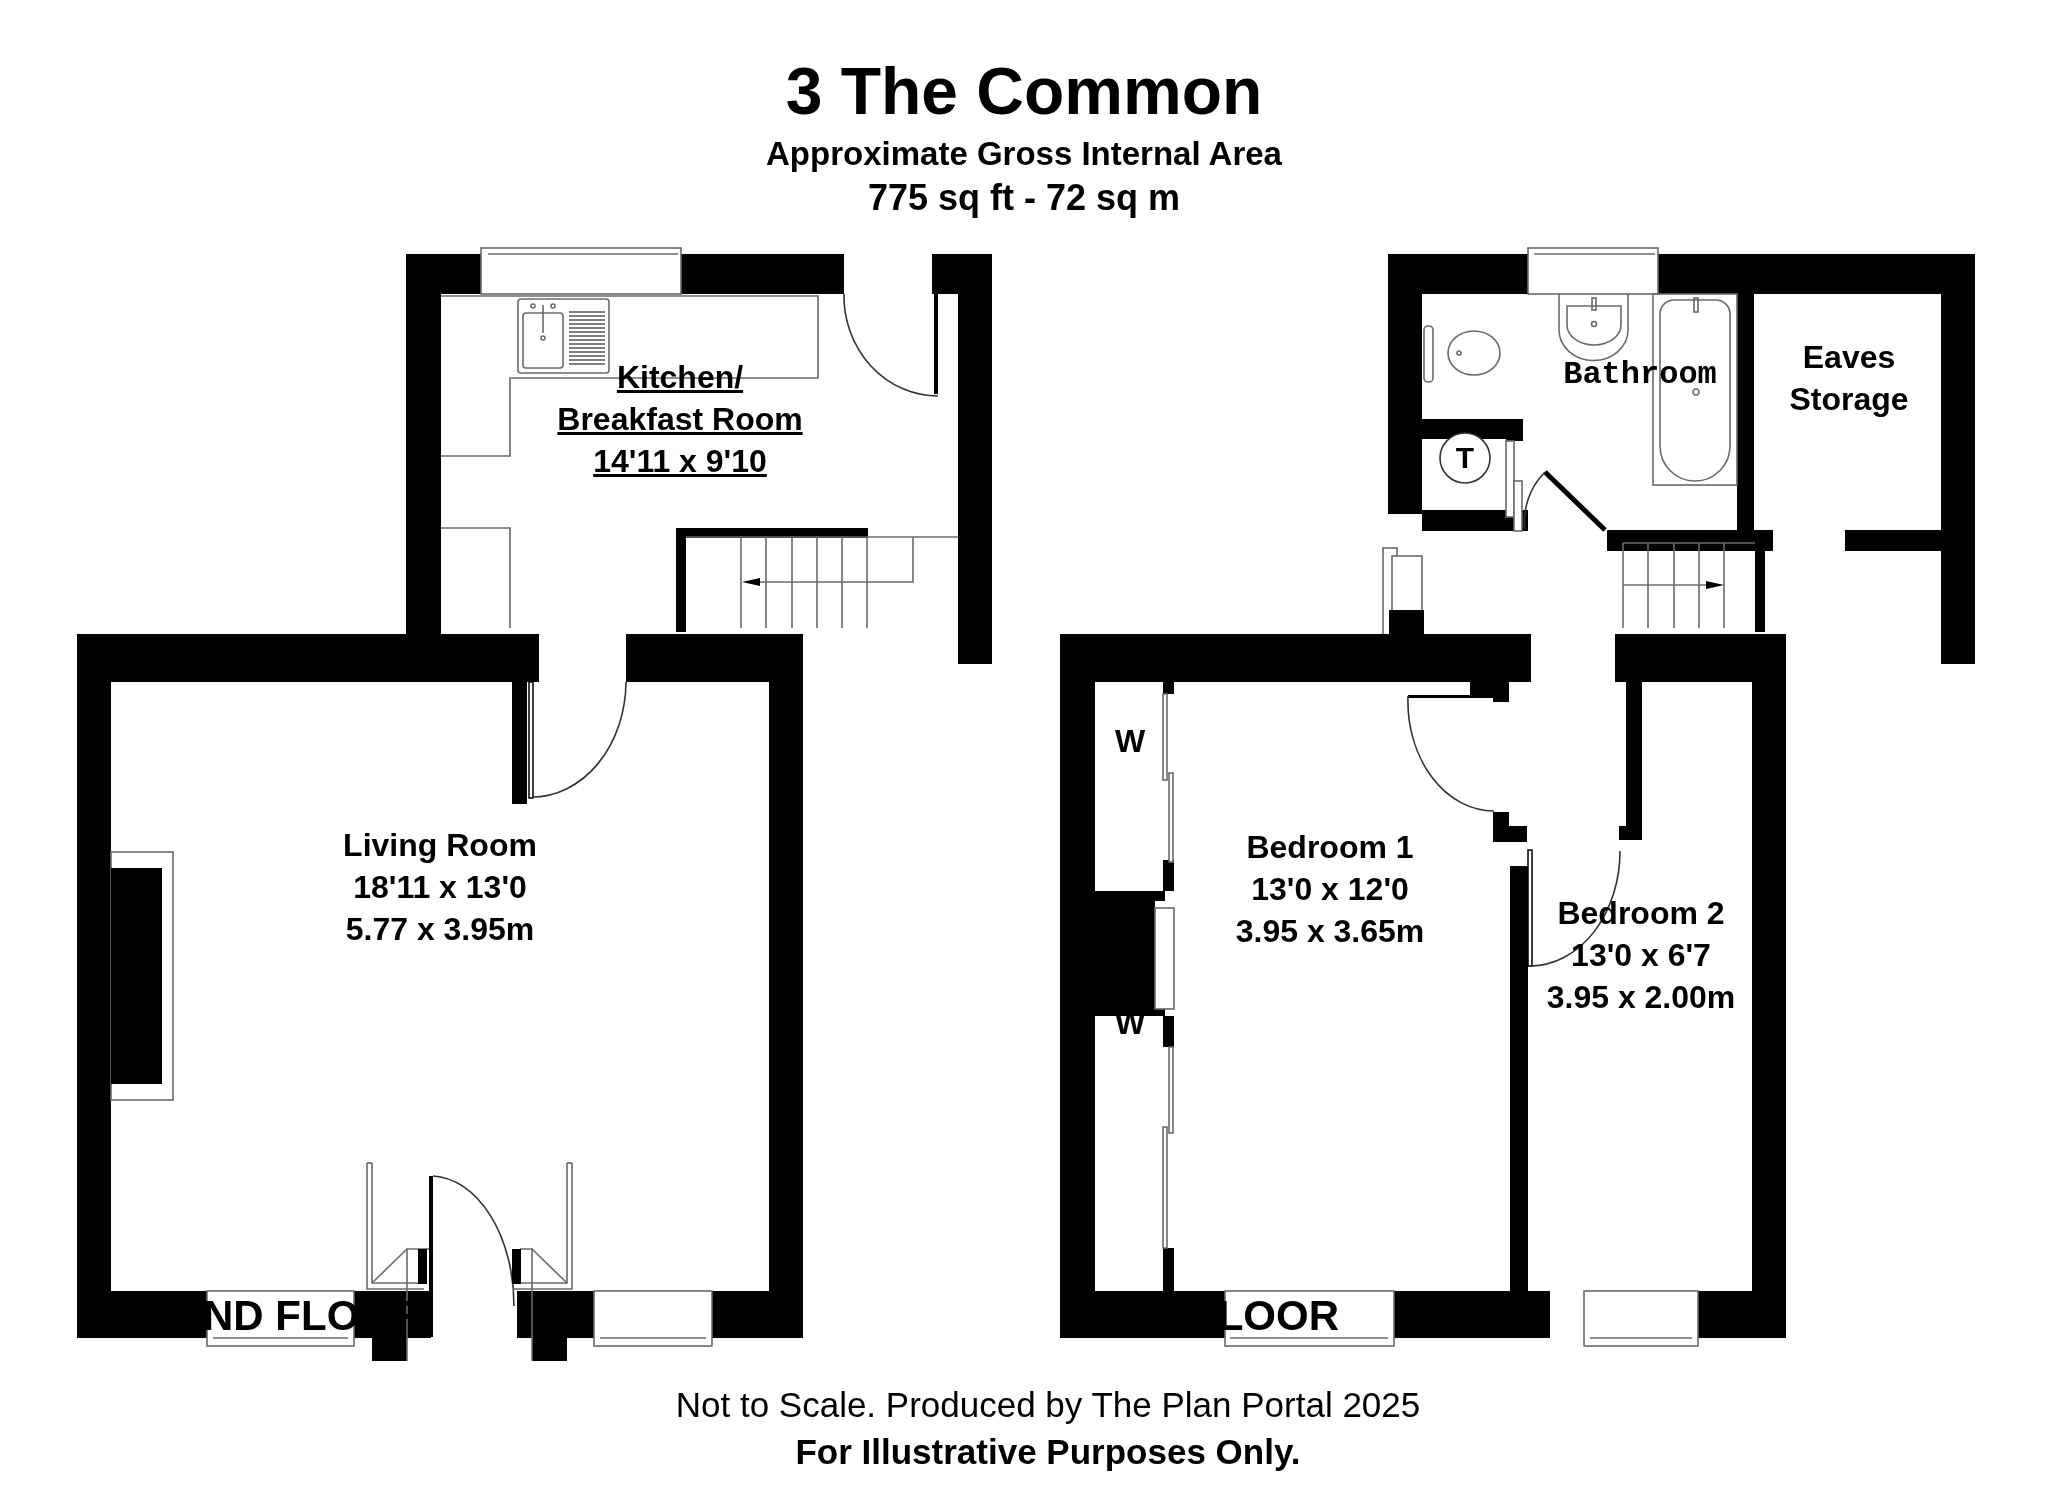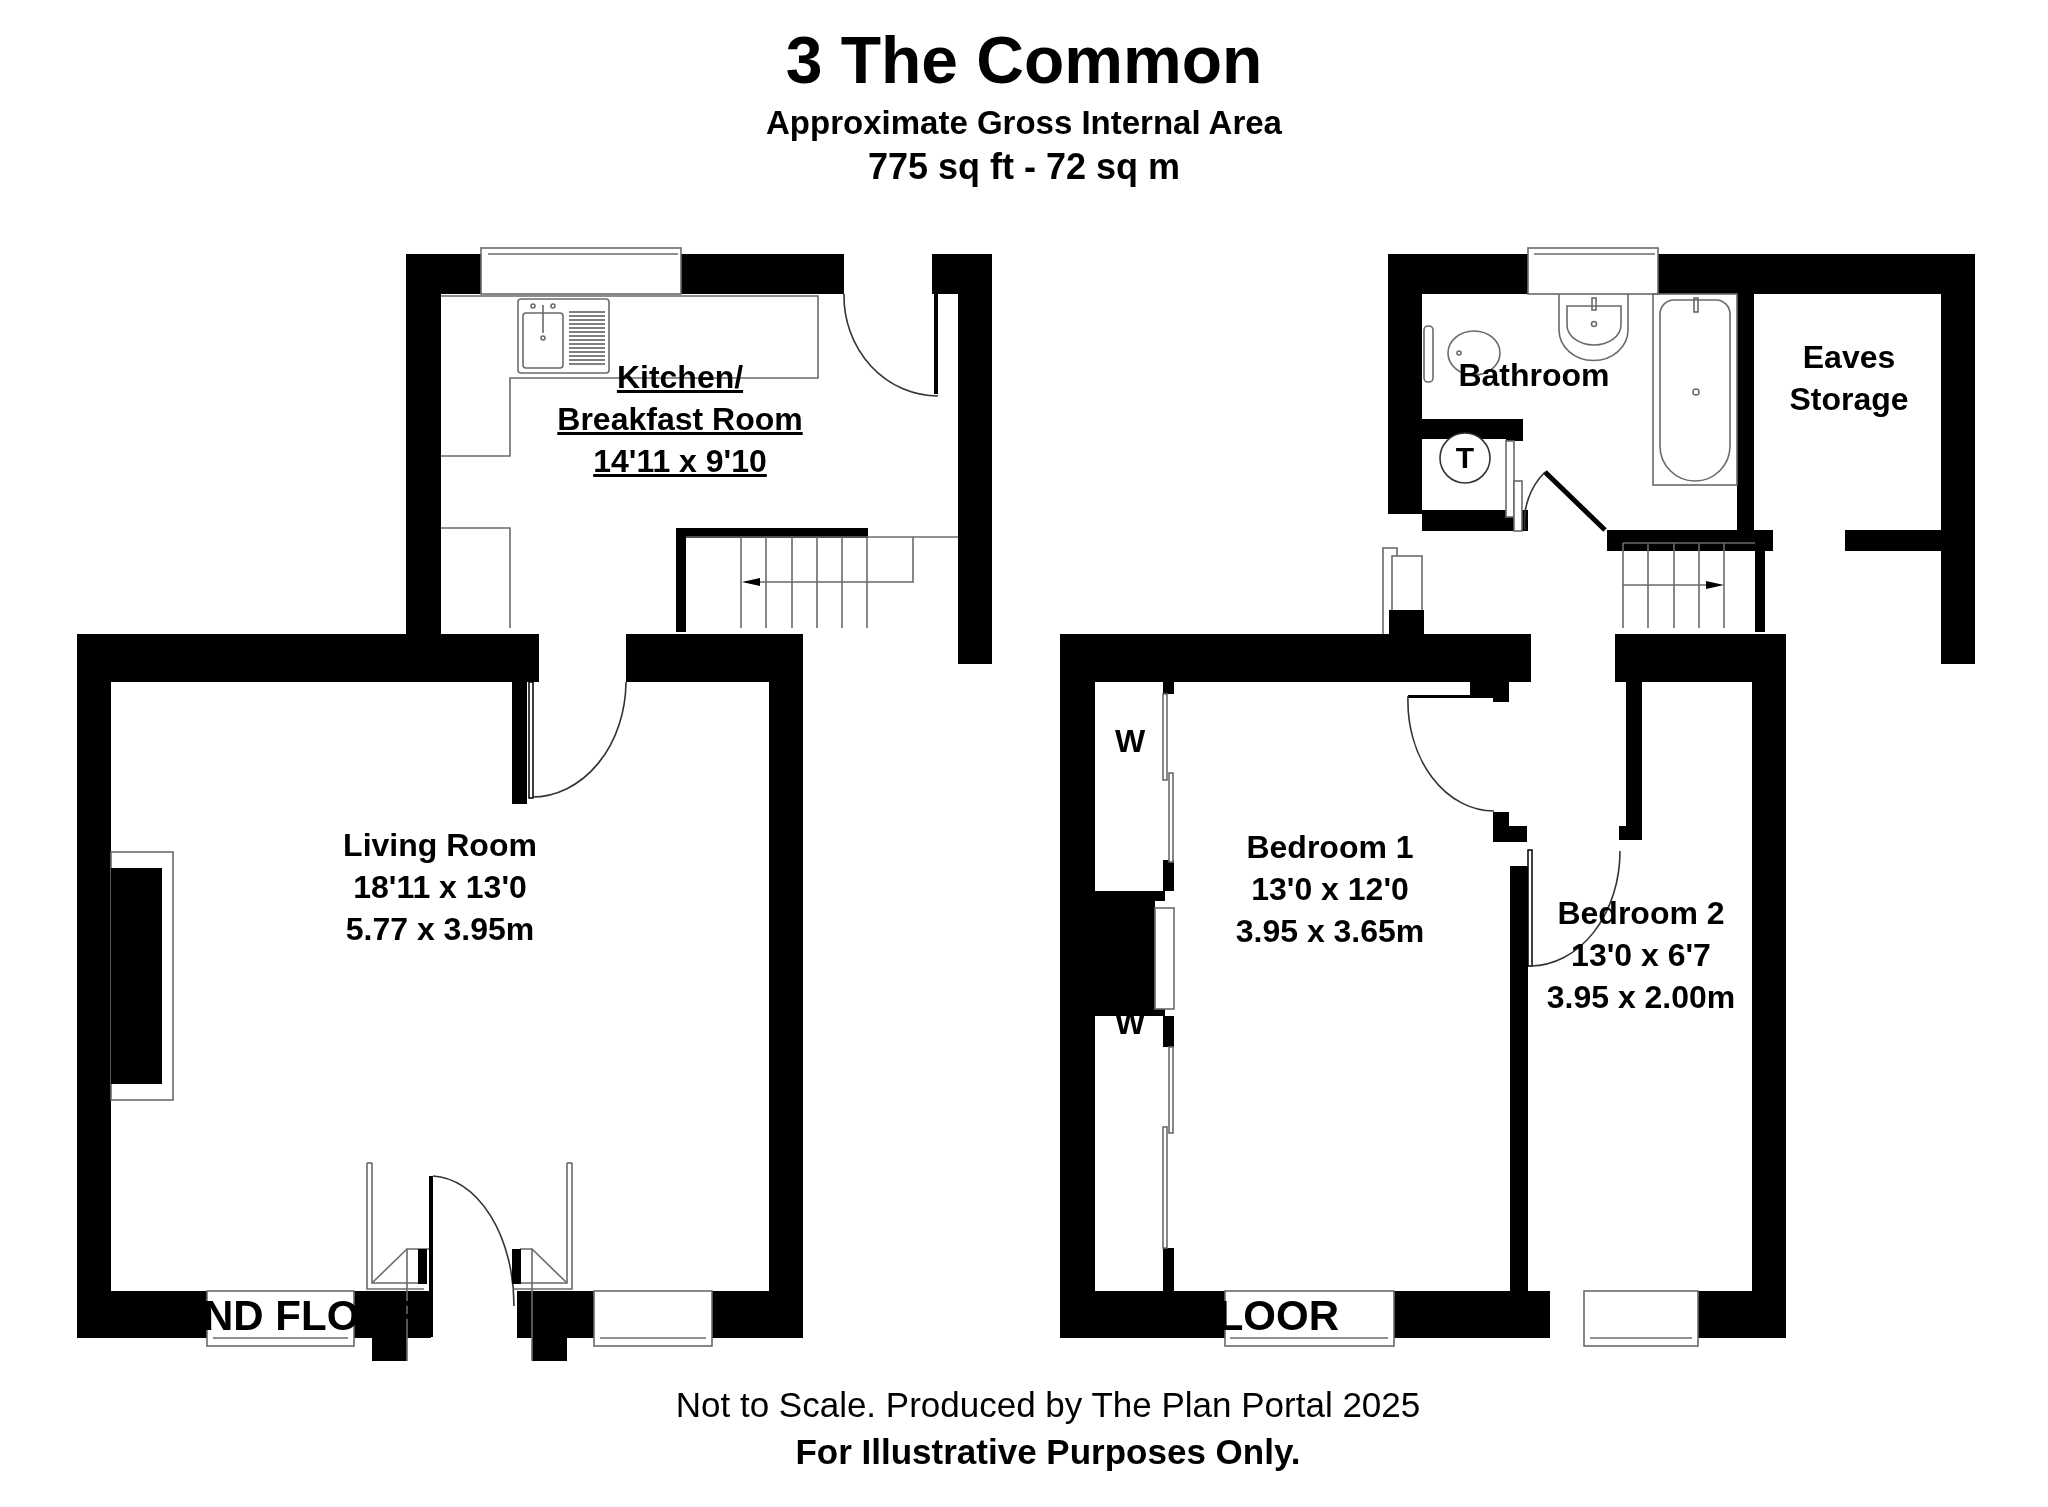--- a/index.html
+++ b/index.html
@@ -1,18 +1,18 @@
 <!DOCTYPE html>
 <html><head>
 <meta charset="utf-8">
 <style>
   html, body { margin: 0; padding: 0; background: #ffffff; }
   body { width: 2048px; height: 1507px; position: relative; overflow: hidden;
          font-family: "Liberation Sans", "DejaVu Sans", sans-serif; color: #000; }
-  .hdr { position: absolute; left: 0; width: 2048px; text-align: center; font-weight: bold; }
+  .hdr { position: absolute; left: 0; width: 2048px; text-align: center; font-weight: bold; margin-top: 31px; }
   .title { top: 22px; font-size: 66px; letter-spacing: 0px; }
   .sub1 { top: 104px; font-size: 33px; }
   .sub2 { top: 146px; font-size: 36px; }
   svg.plan { position: absolute; left: 0; top: 0; }
   .wall { fill: #000; }
   .thin { fill: none; stroke: #6a6a6a; stroke-width: 1.6; }
   .thinw { fill: #fff; stroke: #6a6a6a; stroke-width: 1.6; }
   .arc { fill: none; stroke: #333; stroke-width: 1.6; }
   .lbl { position: absolute; font-weight: bold; font-size: 32px; text-align: center; line-height: 42px; white-space: nowrap; }
   .floor-lbl { position: absolute; font-weight: bold; font-size: 42px; }
@@ -277,21 +277,21 @@
   <div>Breakfast Room</div>
   <div>14'11 x 9'10</div>
 </div>
 
 <div class="lbl" style="left:280px; top:824px; width:320px;">
   <div>Living Room</div>
   <div>18'11 x 13'0</div>
   <div>5.77 x 3.95m</div>
 </div>
 
-<div class="lbl" style="left:1444px; top:354px; width:180px;">
+<div class="lbl" style="left:1550px; top:354px; width:180px;font-family:Liberation Mono, monospace;">
   <div>Bathroom</div>
 </div>
 
 <div class="lbl" style="left:1762px; top:336px; width:174px;">
   <div>Eaves</div>
   <div>Storage</div>
 </div>
 
 <div class="lbl" style="left:1200px; top:826px; width:260px;">
   <div>Bedroom 1</div>

